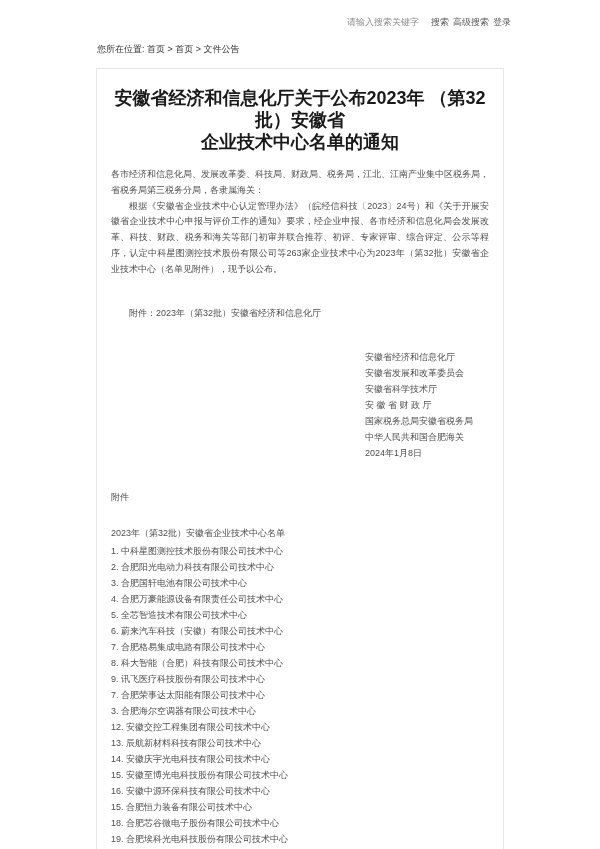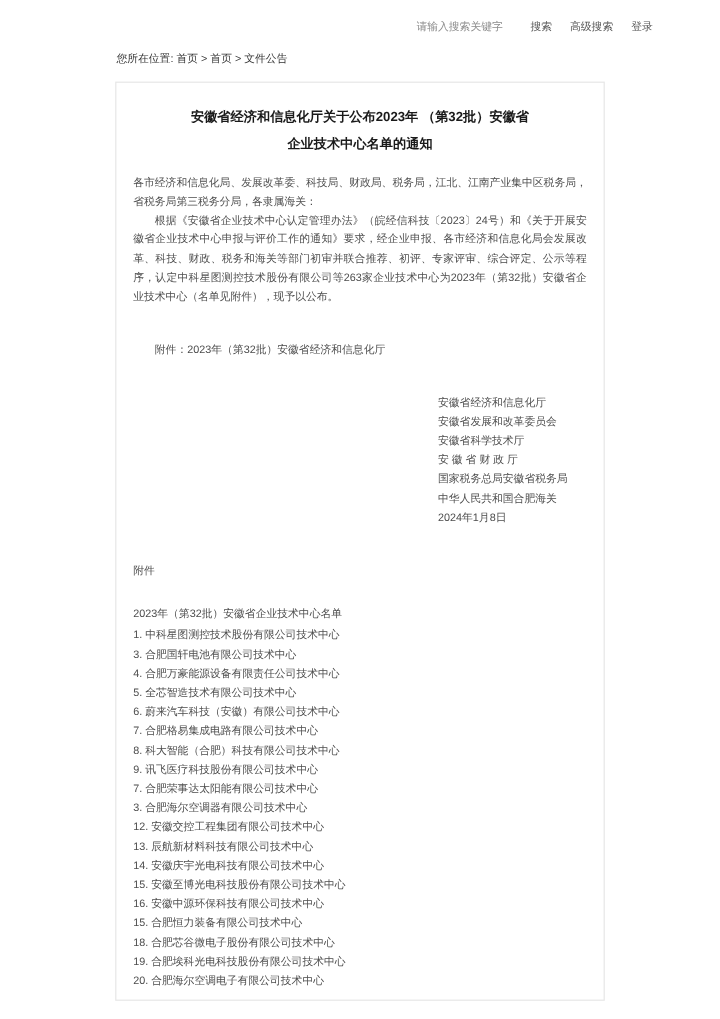--- a/index.html
+++ b/index.html
@@ -8,21 +8,21 @@
     width: 600px; height: 849px;
     background: #ffffff;
     overflow: hidden;
     font-family: "Liberation Sans", "DejaVu Sans", sans-serif;
   }
   .page { position: relative; width: 600px; height: 849px; background: #ffffff; }
 
   
   .topbar {
     position: absolute; top: 15px; left: 347px;
-    display: flex; align-items: center; gap: 15px;
+    display: flex; align-items: center; gap: 4px;
     font-size: 9px; color: #666;
   }
   .search-input {
     width: 80px; border: none; outline: none; background: transparent;
     font-size: 9px; color: #444; padding: 2px 0;
     font-family: "Liberation Sans", "DejaVu Sans", sans-serif;
   }
   .search-input::placeholder { color: #8c8c8c; opacity: 1; }
   .toplink { color: #555; text-decoration: none; cursor: pointer; white-space: nowrap; text-align: right; }
 
@@ -35,21 +35,21 @@
   .crumbs .crumb:not(:last-child)::after { content: " > "; color: #333; cursor: default; }
 
   
   .card {
     position: absolute; left: 96px; top: 68px; width: 408px;
     background: #ffffff; border: 1px solid #e6e6e6;
     padding: 16px 14px 8px 14px;
   }
   .title {
     margin: 2px 0 4px 0; padding: 0;
-    font-size: 11px; font-weight: bold; color: #1a1a1a;
+    font-size: 18px; font-weight: bold; color: #1a1a1a;
     text-align: center; line-height: 22px;
   }
   .title-line { display: block; }
 
   .para {
     margin: 0; font-size: 9px; line-height: 15.8px; color: #4d4d4d;
     text-align: justify;
   }
   .para.first { margin-top: 14px; }
   .para.indent { text-indent: 18px; }
@@ -108,20 +108,21 @@
         </div>
       <div class="sig-date">2024年1月8日</div>
     </div>
 
     <p class="appendix-label">附件</p>
 
     <p class="appendix-title">2023年（第32批）安徽省企业技术中心名单</p>
 
     <div class="company-list">
         <div class="company-item">1. 中科星图测控技术股份有限公司技术中心</div>
+        <div class="company-item">2. 合肥阳光电动力科技有限公司技术中心</div>
         <div class="company-item">3. 合肥国轩电池有限公司技术中心</div>
         <div class="company-item">4. 合肥万豪能源设备有限责任公司技术中心</div>
         <div class="company-item">5. 全芯智造技术有限公司技术中心</div>
         <div class="company-item">6. 蔚来汽车科技（安徽）有限公司技术中心</div>
         <div class="company-item">7. 合肥格易集成电路有限公司技术中心</div>
         <div class="company-item">8. 科大智能（合肥）科技有限公司技术中心</div>
         <div class="company-item">9. 讯飞医疗科技股份有限公司技术中心</div>
         <div class="company-item">7. 合肥荣事达太阳能有限公司技术中心</div>
         <div class="company-item">3. 合肥海尔空调器有限公司技术中心</div>
         <div class="company-item">12. 安徽交控工程集团有限公司技术中心</div>

